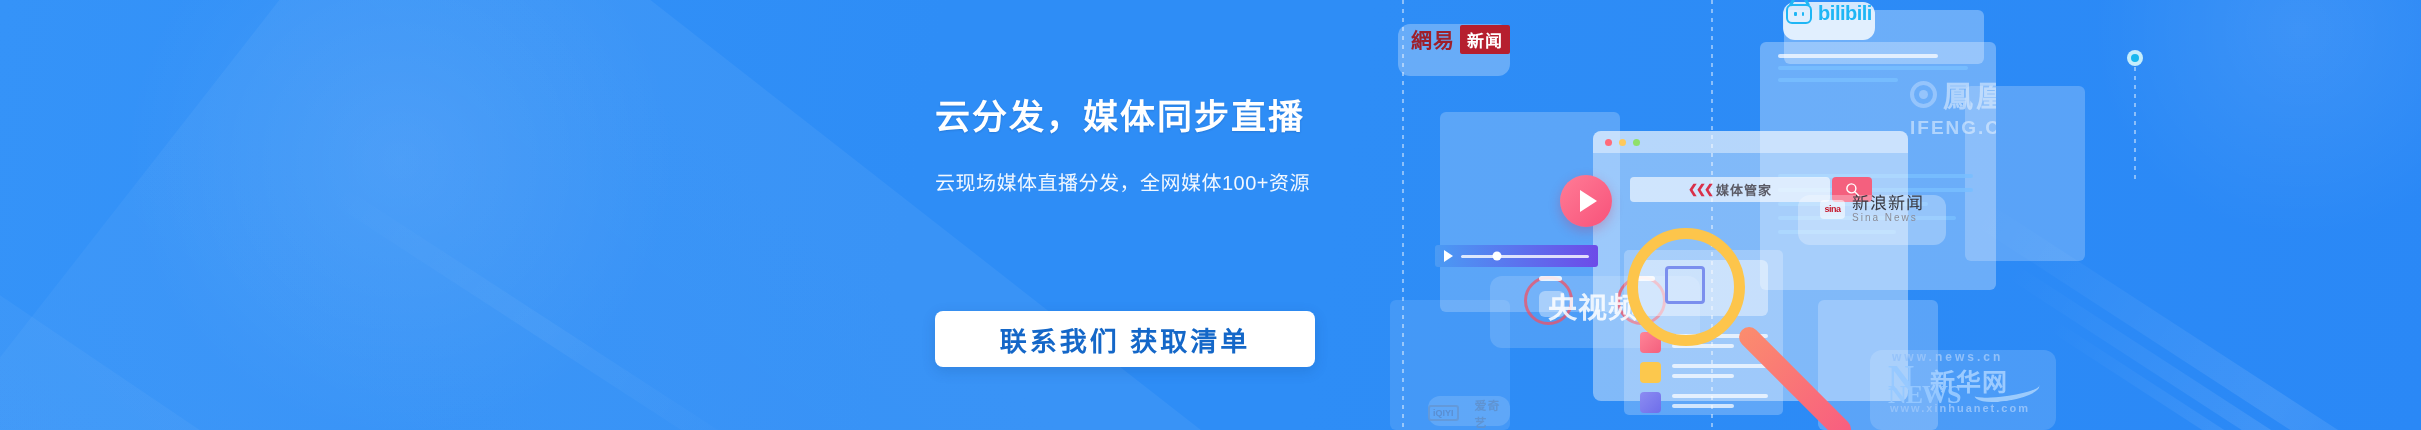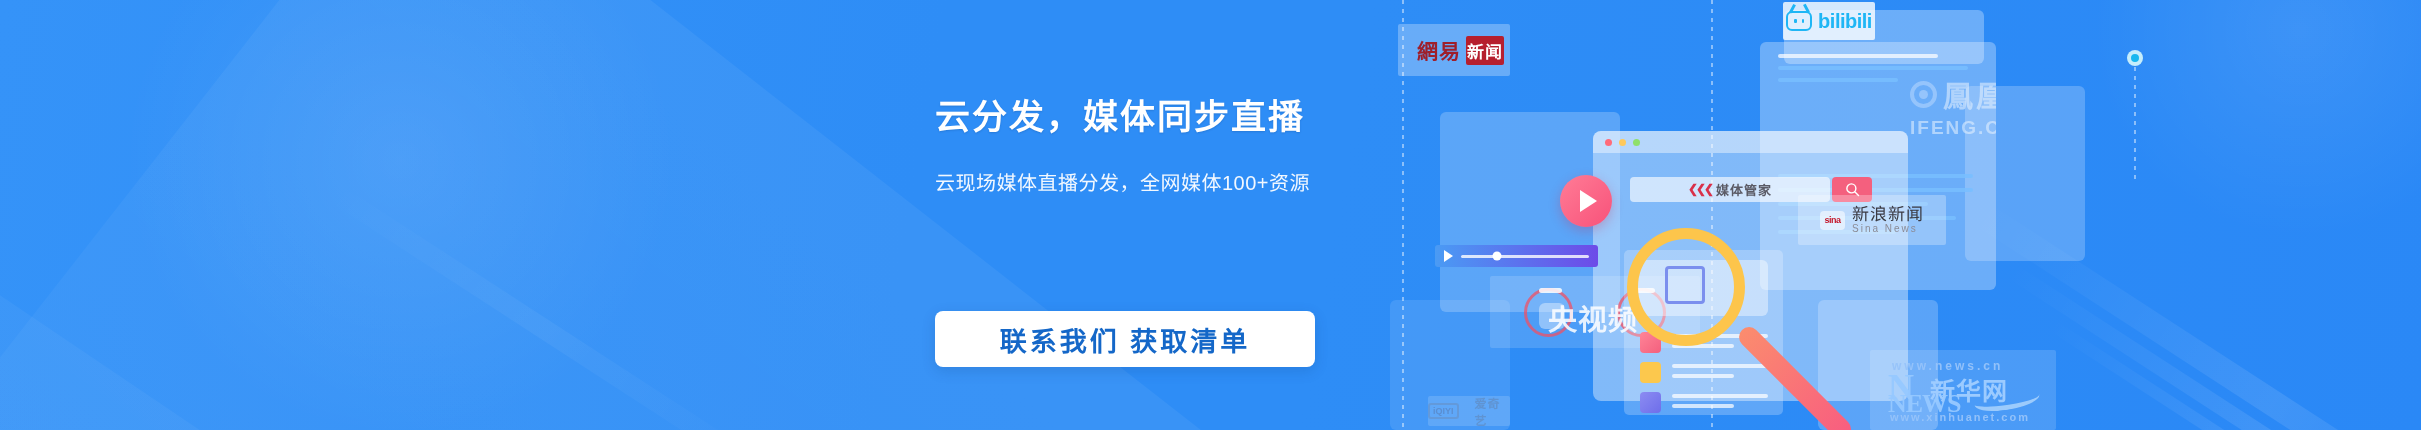--- a/index.html
+++ b/index.html
@@ -186,38 +186,38 @@
     position:absolute;left:244px;top:250px;width:159px;height:165px;
     background:rgba(255,255,255,.24);border-radius:5px;
   }
   .chip{position:absolute;width:21px;height:21px;border-radius:4px;}
   .chip.pink{background:linear-gradient(135deg,#FF8497,#F4607E);}
   .chip.yellow{background:#FCC84D;}
   .chip.purple{background:linear-gradient(135deg,#8C8CF2,#6E6EEA);}
 
   
   .badge{
-    position:absolute;border-radius:2px;
+    position:absolute;border-radius:12px;
     background:rgba(255,255,255,.80);
-    display:flex;align-items:center;justify-content:center;
+    display:flex;align-items:flex-start;justify-content:center;
     box-sizing:border-box;
   }
   .badge.ghost{background:rgba(255,255,255,.28);}
   .badge.faint{background:rgba(255,255,255,.15);}
 
   
   .wy{display:flex;align-items:center;gap:5px;}
   .wy-han{
     color:#9E1F2B;font-size:21px;font-weight:bold;letter-spacing:1px;
     font-family:"Liberation Serif","DejaVu Serif",serif;
     margin-left:13px;
   }
   .wy-box{
     background:#B61F2E;color:#fff;font-size:17px;font-weight:bold;
-    padding:2px 1px;border-radius:2px;letter-spacing:1px;
+    padding:2px 7px;border-radius:2px;letter-spacing:1px;
     font-family:"Liberation Serif","DejaVu Serif",serif;
   }
 
   
   .bili{display:flex;align-items:center;gap:6px;}
   .bili-tv{
     width:26px;height:20px;border:2.5px solid #1FB6F5;border-radius:6px;
     position:relative;box-sizing:border-box;
     display:flex;align-items:center;justify-content:center;gap:5px;
   }

